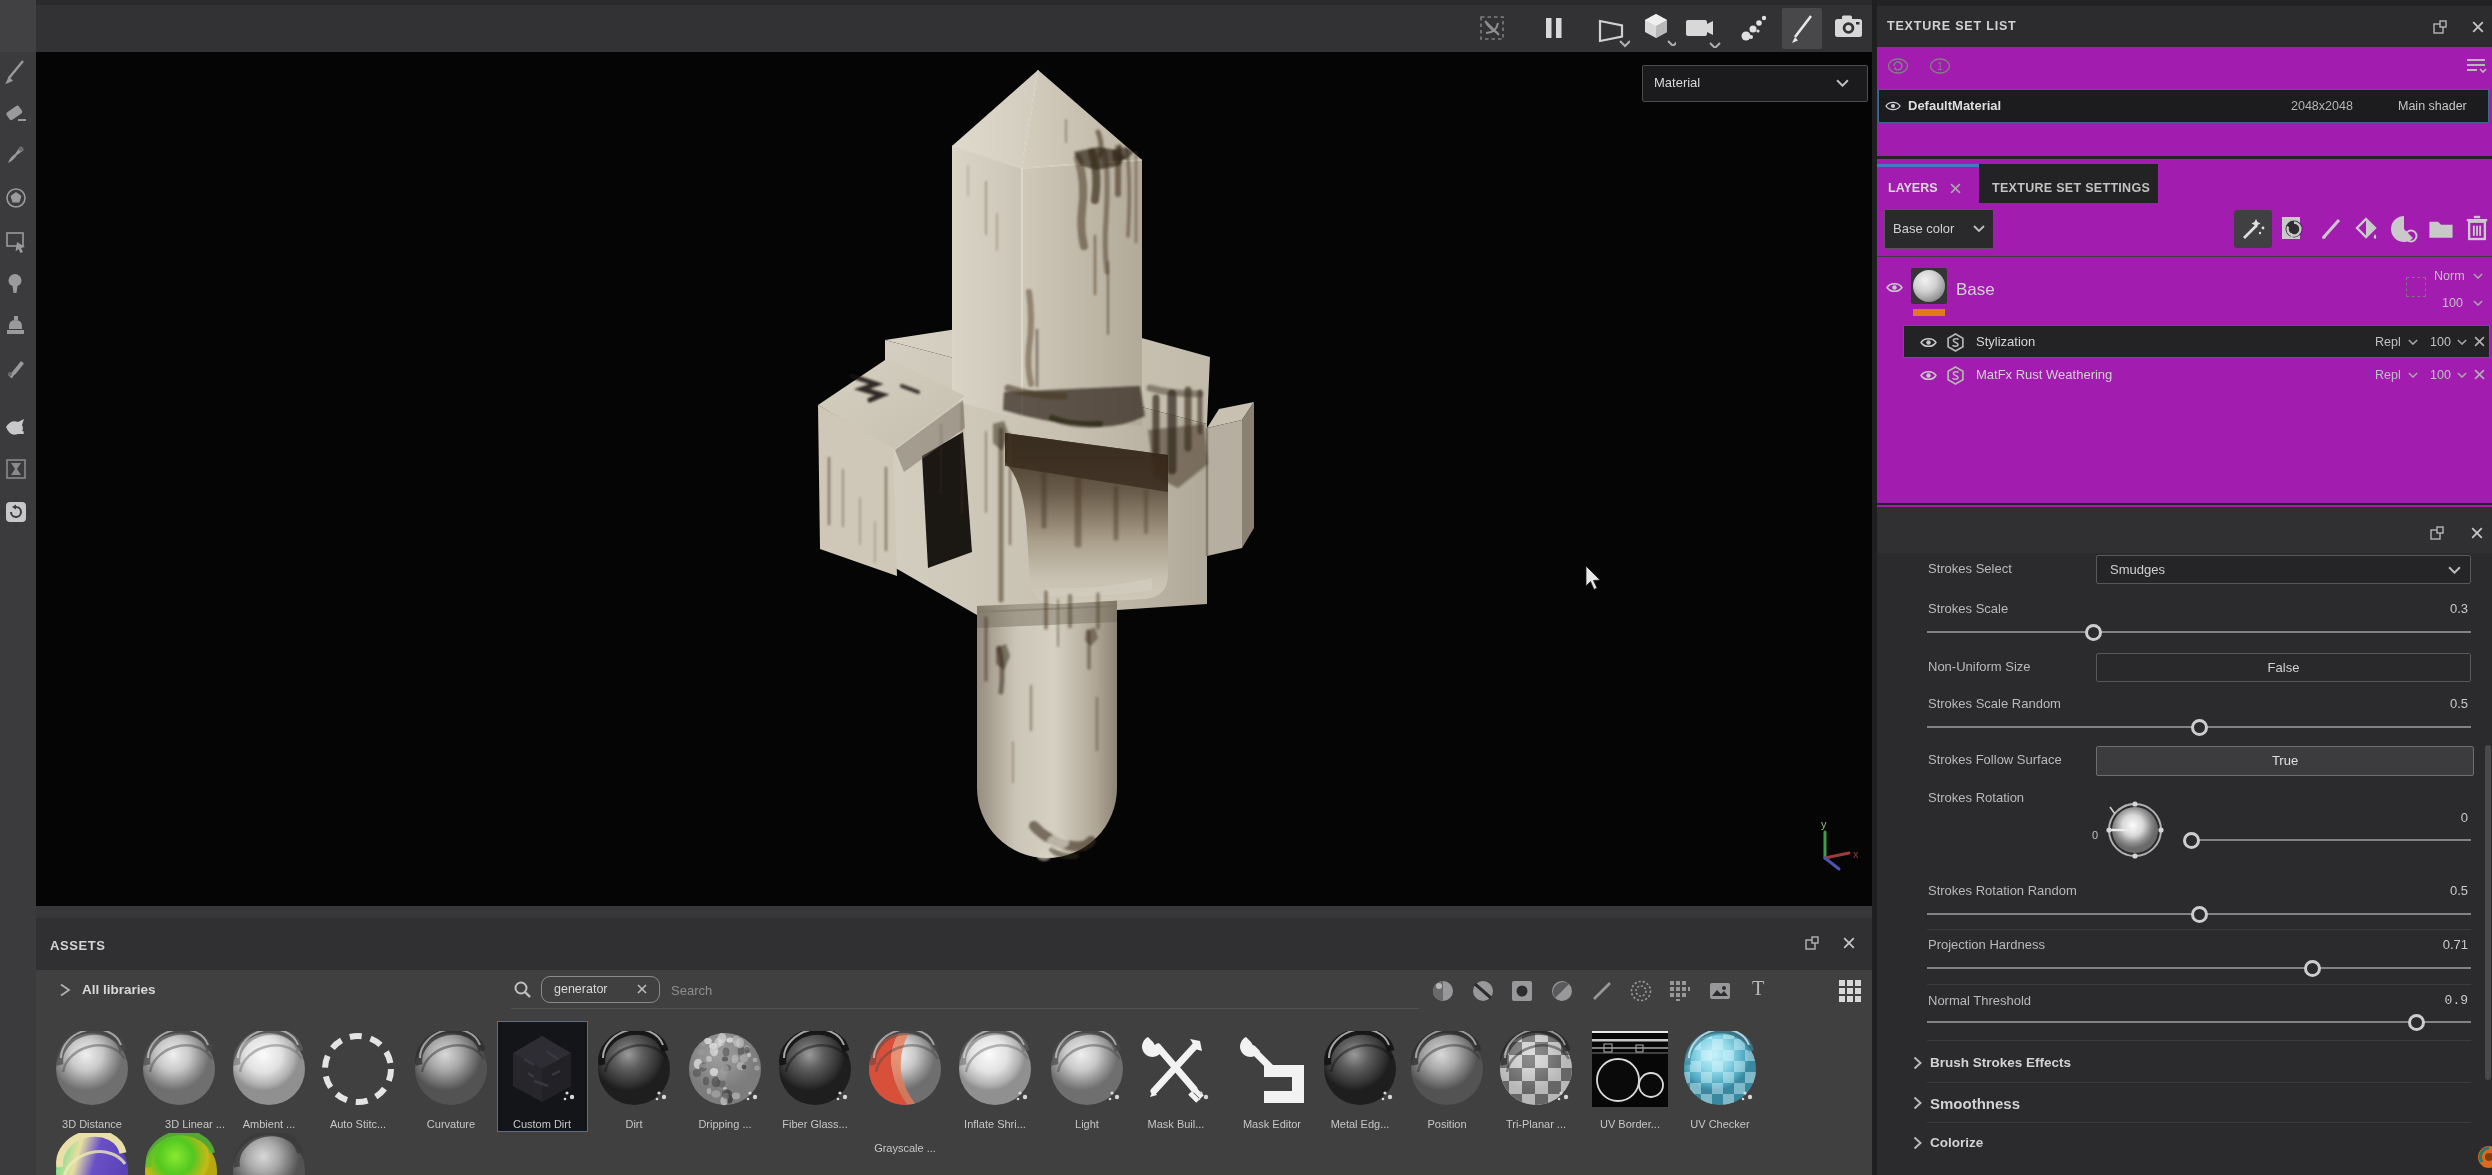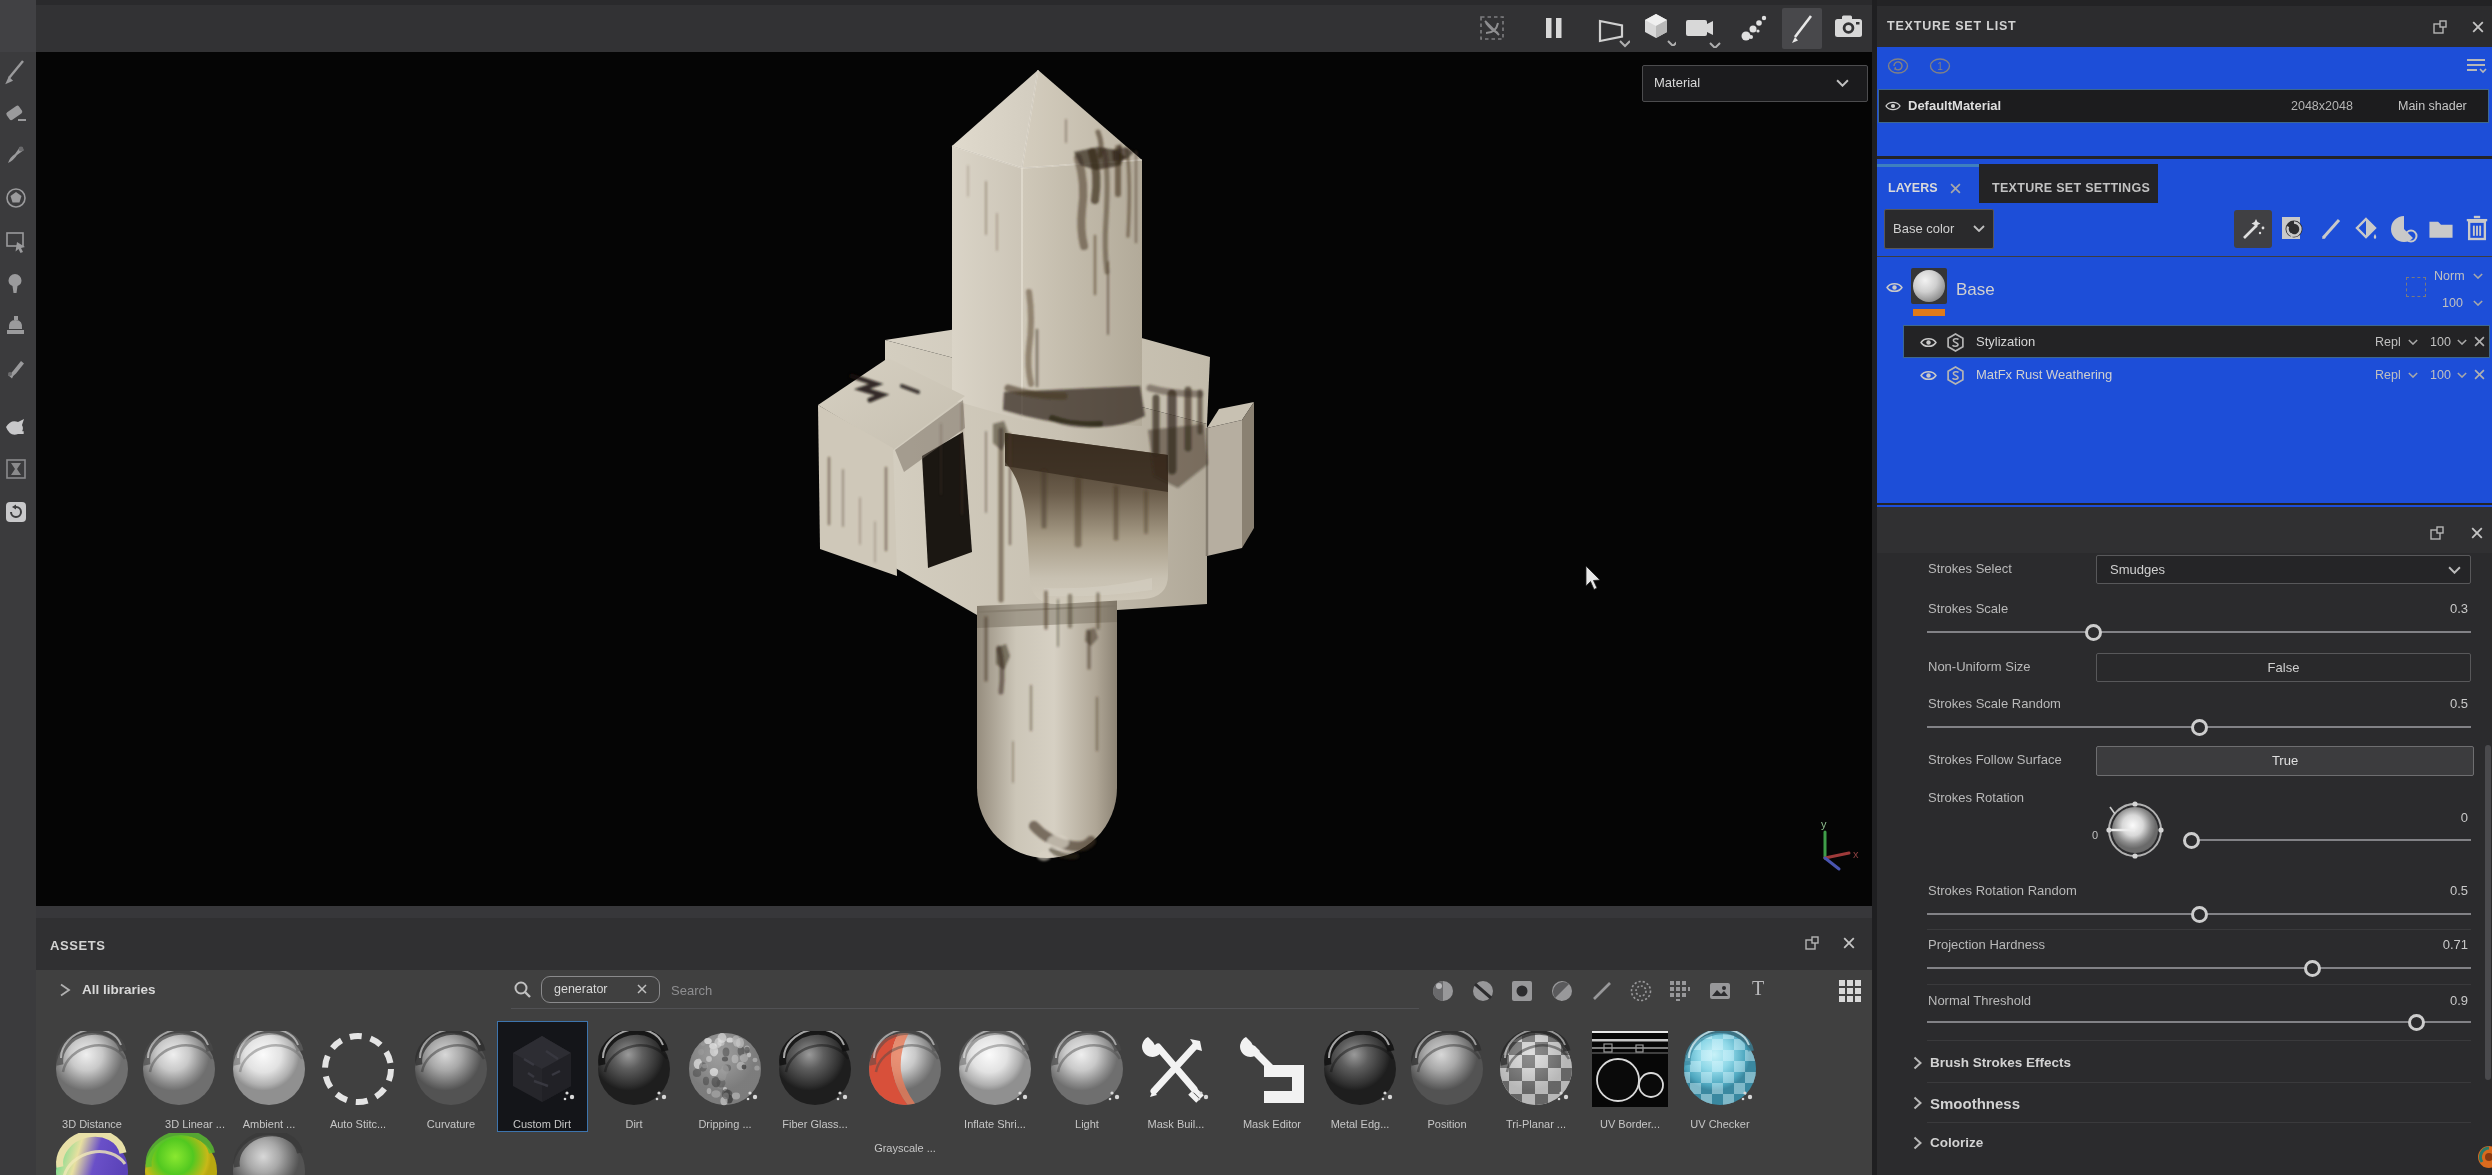--- a/index.html
+++ b/index.html
@@ -332,21 +332,21 @@
 
 <div class="abs" style="left:1606px;top:13px;width:226px;height:37px;box-sizing:border-box;background:#1b1b1d;border:1px solid #4c4c4e;border-radius:2px;"></div>
 <div class="abs" style="left:1618px;top:23px;font-size:13px;color:#d8d8d8;">Material</div>
 <svg class="abs" style="left:1800px;top:27px;color:#c0c0c0" width="13" height="8">
       <use href="#caret"></use>
     </svg>
 </div>
 
 <div class="abs" style="left:1872px;top:0;width:5px;height:1175px;background:#1f1f21;"></div>
 
-<div class="abs" id="rightpanel" style="left:1877px;top:0;width:615px;height:1175px;background:#1d4ed8;">
+<div class="abs" id="rightpanel" style="left:1877px;top:0;width:615px;height:1175px;background:#a21caf;">
 
   <div class="abs" style="left:0;top:0;width:615px;height:6px;background:#232325;"></div>
   <div class="abs" style="left:0;top:6px;width:615px;height:41px;background:#2c2c2e;"></div>
   <div class="abs" style="left:10px;top:19px;font-size:12.5px;font-weight:bold;letter-spacing:0.8px;color:#d2d2d2;">TEXTURE SET LIST</div>
   <svg class="abs" style="left:556px;top:20px;color:#b5b5b5" width="14" height="14">
       <use href="#popout"></use>
     </svg>
   <svg class="abs" style="left:595px;top:21px;color:#c5c5c5" width="12" height="12">
       <use href="#carex"></use>
     </svg>
@@ -546,21 +546,21 @@
   <div class="knob" style="left:314px;top:906px;"></div>
   <div class="sep" style="left:50px;top:929px;width:544px;background:#3a3a3c;"></div>
 
   <div class="lbl" style="left:51px;top:937px;">Projection Hardness</div>
   <div class="val" style="left:540px;top:937px;width:51px;">0.71</div>
   <div class="track" style="left:50px;top:967px;width:544px;"></div>
   <div class="knob" style="left:427px;top:960px;"></div>
   <div class="sep" style="left:50px;top:984px;width:544px;background:#3a3a3c;"></div>
 
   <div class="lbl" style="left:51px;top:993px;">Normal Threshold</div>
-  <div class="val" style="left:540px;top:993px;width:51px;">0.9</div>
+  <div class="val" style="left:540px;top:993px;width:51px;font-family:Liberation Mono, monospace;">0.9</div>
   <div class="track" style="left:50px;top:1021px;width:544px;"></div>
   <div class="knob" style="left:531px;top:1014px;"></div>
   <div class="sep" style="left:50px;top:1040px;width:544px;background:#3a3a3c;"></div>
 
   <svg class="abs" style="left:36px;top:1056px" width="9" height="14">
       <path d="M1.5 1.5 L7.5 7 L1.5 12.5" stroke="#b8b8b8" stroke-width="2" fill="none"></path>
     </svg>
   <div class="abs" style="left:53px;top:1055px;font-size:13.5px;font-weight:bold;color:#d2d2d2;">Brush Strokes Effects</div>
   <div class="sep" style="left:50px;top:1082px;width:544px;background:#3a3a3c;"></div>
   <svg class="abs" style="left:36px;top:1096px" width="9" height="14">

